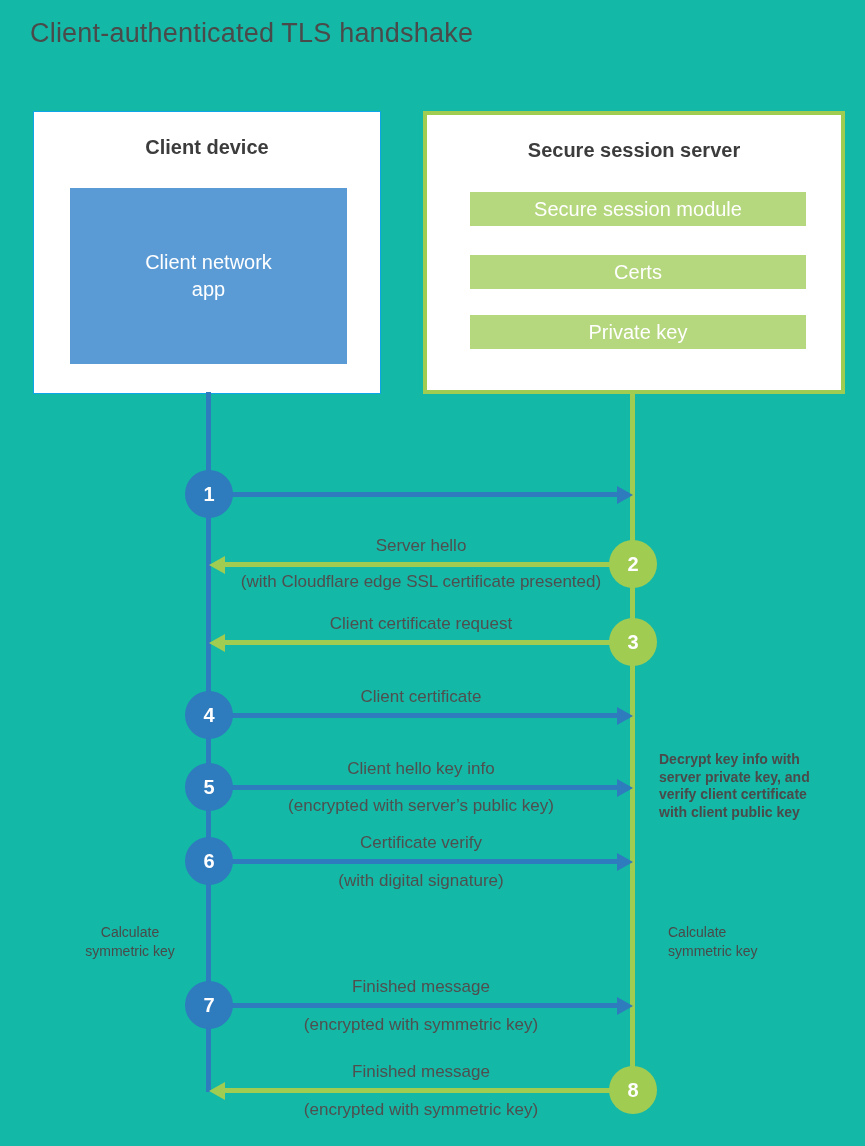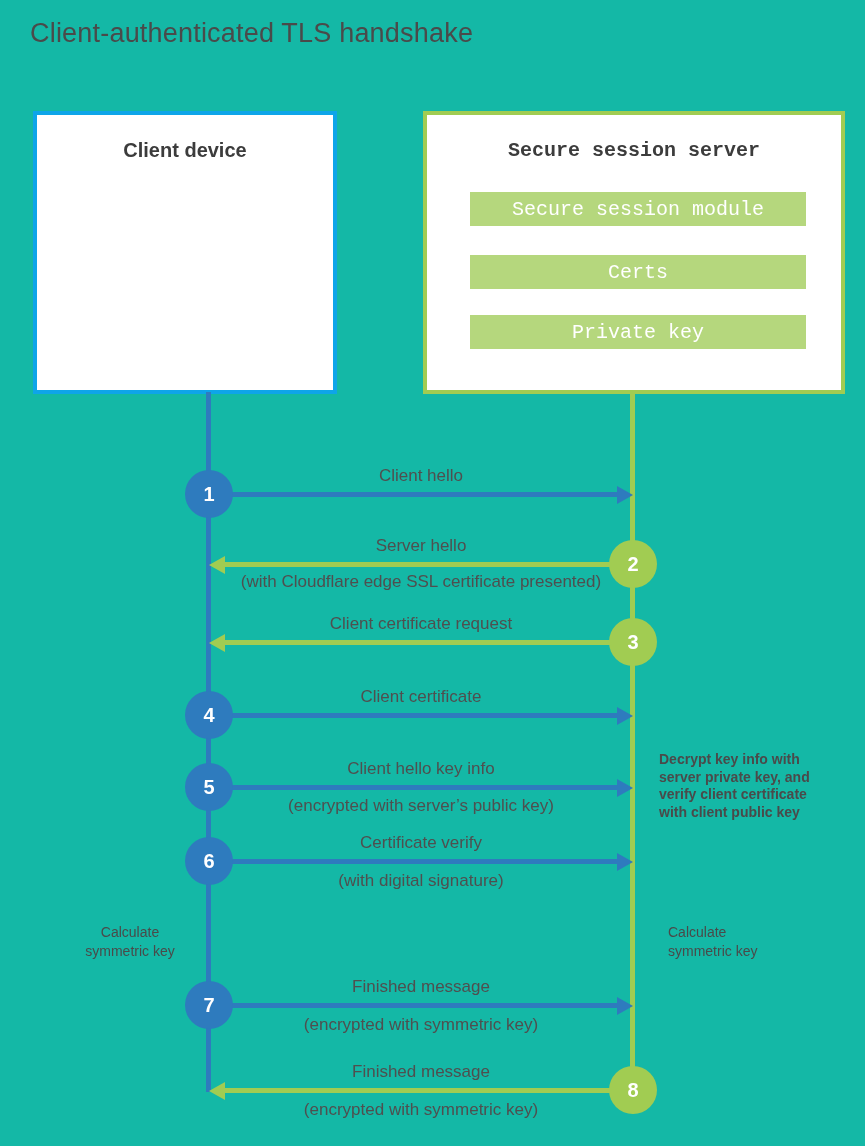--- a/index.html
+++ b/index.html
@@ -26,28 +26,27 @@
   }
   
   .outer-box {
     position: absolute;
     top: 111px;
     height: 283px;
     background: #ffffff;
   }
   .client-box {
     left: 33px;
-    width: 304px;
-    border: 4px solid #0ea5e9;
+    width: 348px;
+    border: 1px solid #0ea5e9;
   }
   .server-box {
     left: 423px;
     width: 422px;
     border: 4px solid #a1cc52;
-    font-family: Liberation Mono, monospace;
   }
   .box-title {
     margin-top: 24px;
     text-align: center;
     font-size: 20px;
     font-weight: bold;
     color: #3c3c3c;
   }
   .app-rect {
     position: absolute;
@@ -166,33 +165,35 @@
 </style>
 </head>
 <body>
 
 <div class="canvas">
 
   <div class="page-title">Client-authenticated TLS handshake</div>
 
   <div class="outer-box client-box">
     <div class="box-title">Client device</div>
+    <div class="app-rect">
+      <span>Client network app</span>
+    </div>
   </div>
 
   <div class="outer-box server-box">
     <div class="box-title">Secure session server</div>
     <div class="server-bar bar-1">Secure session module</div>
     <div class="server-bar bar-3">Private key</div>
     <div class="server-bar bar-2">Certs</div>
   </div>
 
   <div class="vline blue-line"></div>
   <div class="vline green-line"></div>
 
-  <div class="msg-label" style="top:466px">Client hello</div>
   <div class="h-arrow arrow-blue" style="top:492px"></div>
   <div class="step-circle circle-blue" style="top:470px">1</div>
 
   <div class="msg-label" style="top:536px">Server hello</div>
   <div class="h-arrow arrow-green" style="top:562px"></div>
   <div class="msg-sub" style="top:572px">(with Cloudflare edge SSL certificate presented)</div>
   <div class="step-circle circle-green" style="top:540px">2</div>
 
   <div class="msg-label" style="top:614px">Client certificate request</div>
   <div class="h-arrow arrow-green" style="top:640px"></div>

